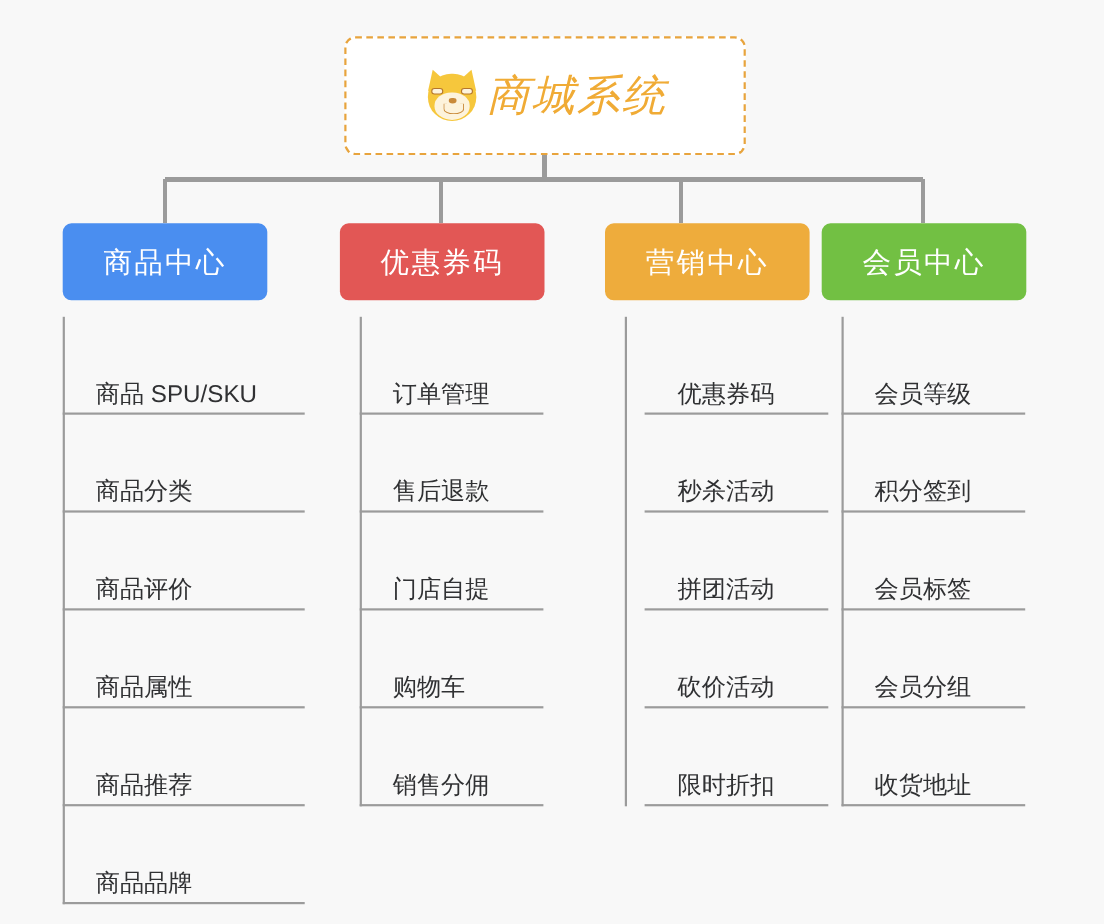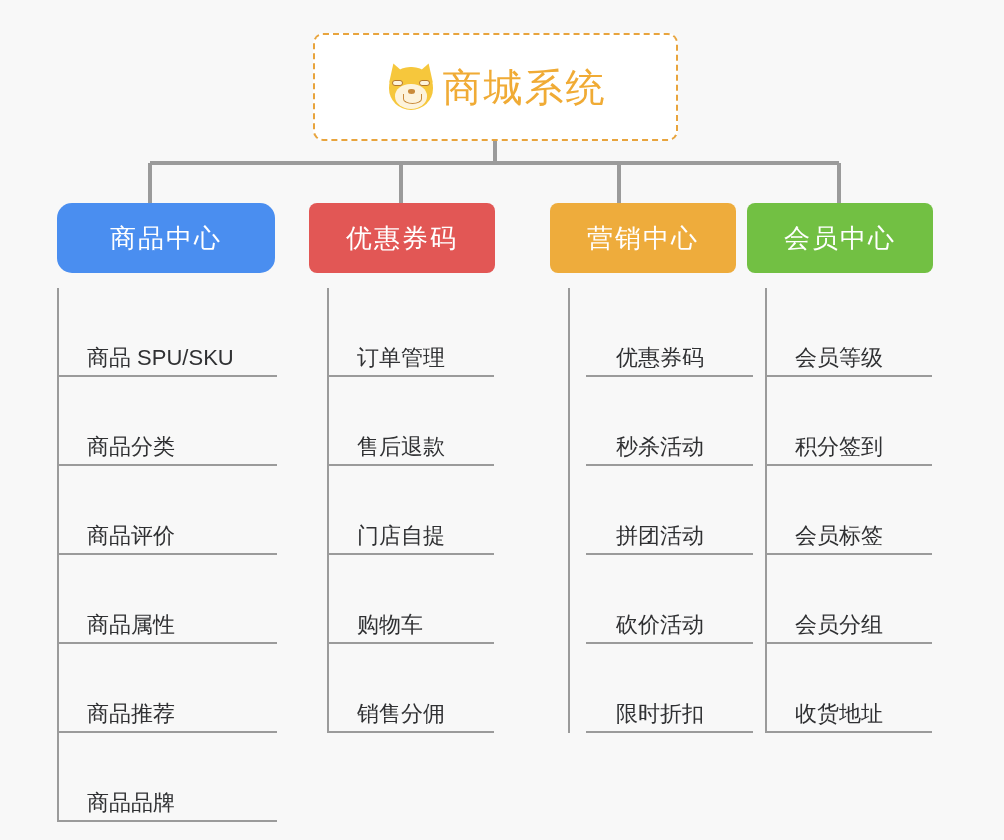--- a/index.html
+++ b/index.html
@@ -30,20 +30,21 @@
     width: 365px;
     height: 108px;
     box-sizing: border-box;
     background: #ffffff;
     border: 2px dashed #e8a43d;
     border-radius: 10px;
     display: flex;
     align-items: center;
     justify-content: center;
     gap: 6px;
+    font-style: italic;
   }
   .root-title {
     font-size: 39px;
     color: #f0ab35;
     letter-spacing: 2px;
     line-height: 1;
   }
 
   
   .dog-icon {
@@ -198,21 +199,21 @@
       <div class="dog-muzzle"></div>
       <div class="dog-eye left"></div>
       <div class="dog-eye right"></div>
       <div class="dog-nose"></div>
       <div class="dog-mouth"></div>
     </div>
     <span class="root-title" style="color: rgb(240, 171, 53);">商城系统</span>
   </div>
 
   <div class="branch" style="left:57px; width:250px;">
-    <div class="cat-box" style="width: 218px; background: rgb(74, 142, 240); border-radius: 15px;">
+    <div class="cat-box" style="width: 186px; background: rgb(74, 142, 240);">
       <span>商品中心</span>
     </div>
     <ul class="leaf-list" style="margin-top:15px; width:220px;">
       <li class="leaf-item">
         <span class="leaf-label">商品 SPU/SKU</span>
       </li>
       <li class="leaf-item">
         <span class="leaf-label">商品分类</span>
       </li>
       <li class="leaf-item">

